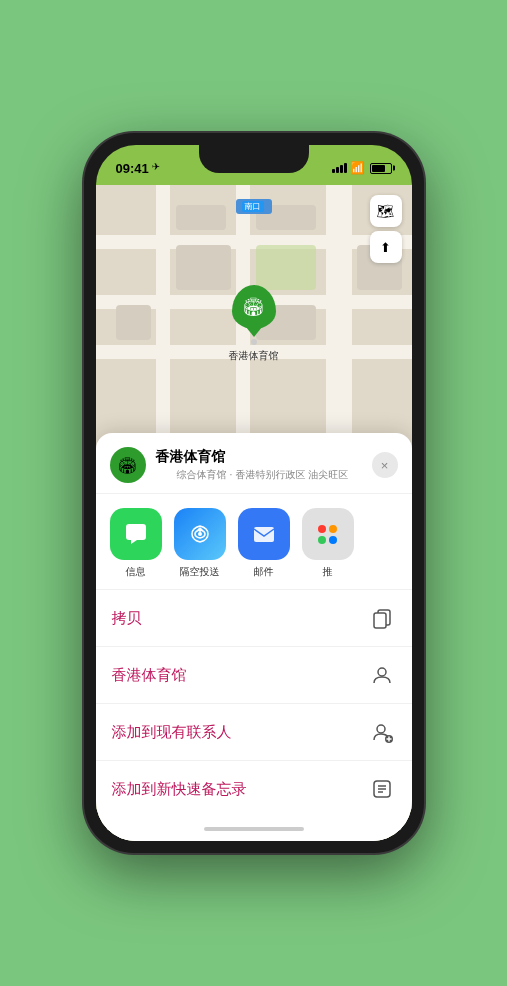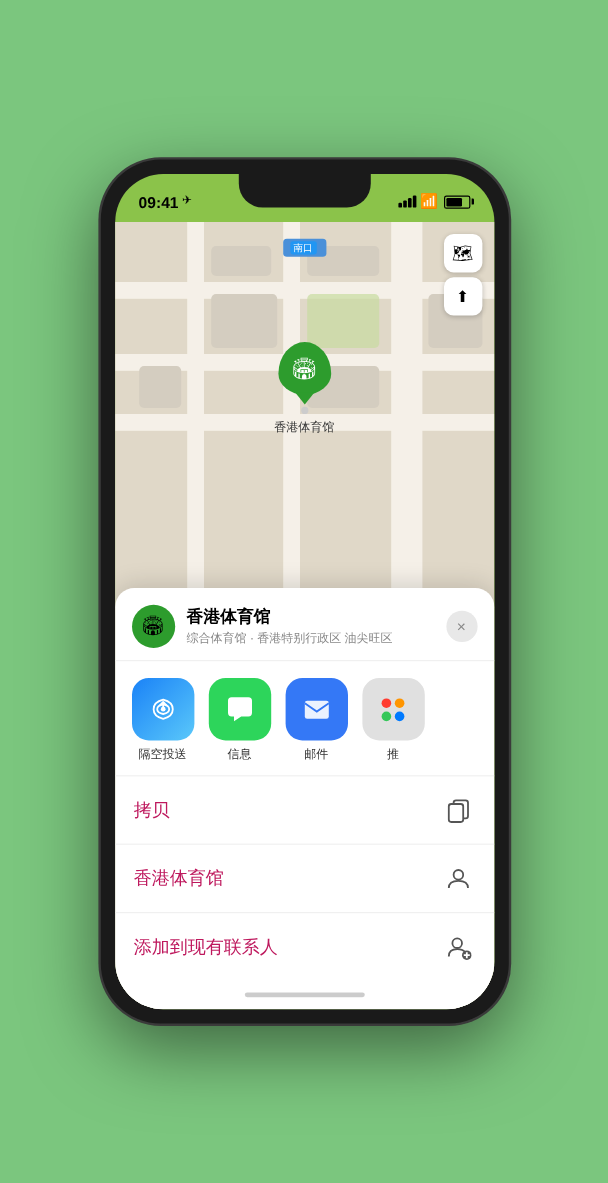--- a/index.html
+++ b/index.html
@@ -247,20 +247,21 @@
     }
     .location-name {
       font-size: 14px;
       font-weight: 600;
       color: #000;
     }
     .location-desc {
       font-size: 10px;
       color: #888;
       margin-top: 2px;
+      margin-left: 21px;
     }
     .close-btn {
       width: 26px;
       height: 26px;
       background: #e8e8e8;
       border-radius: 50%;
       display: flex;
       align-items: center;
       justify-content: center;
       font-size: 13px;
@@ -443,39 +444,39 @@
           <div class="location-desc">综合体育馆 · 香港特别行政区 油尖旺区</div>
         </div>
         <div class="close-btn">
           <span>×</span>
         </div>
       </div>
 
       <div class="share-row">
 
         <div class="share-item">
+          <div class="share-icon messages">
+            <svg width="30" height="30" viewBox="0 0 30 30" fill="none">
+              <path d="M5 8 Q5 5 8 5 H22 Q25 5 25 8 V18 Q25 21 22 21 H16 L10 25 V21 H8 Q5 21 5 18 Z" fill="white"></path>
+            </svg>
+          </div>
+          <span class="share-label">信息</span>
+        </div>
+
+        <div class="share-item">
           <div class="share-icon airdrop">
             <svg width="28" height="28" viewBox="0 0 28 28" fill="none">
               <path d="M14 6 Q6 8 6 14 Q6 20 14 22 Q22 20 22 14 Q22 8 14 6Z" fill="none" stroke="white" stroke-width="1.5"></path>
               <path d="M14 10 Q9 11 9 14 Q9 17 14 18 Q19 17 19 14 Q19 11 14 10Z" fill="none" stroke="white" stroke-width="1.5"></path>
               <circle cx="14" cy="14" r="2" fill="white"></circle>
               <line x1="14" y1="14" x2="14" y2="8" stroke="white" stroke-width="1.5"></line>
               <path d="M11 11 L14 8 L17 11" fill="none" stroke="white" stroke-width="1.5" stroke-linejoin="round"></path>
             </svg>
           </div>
           <span class="share-label">隔空投送</span>
-        </div>
-
-        <div class="share-item">
-          <div class="share-icon messages">
-            <svg width="30" height="30" viewBox="0 0 30 30" fill="none">
-              <path d="M5 8 Q5 5 8 5 H22 Q25 5 25 8 V18 Q25 21 22 21 H16 L10 25 V21 H8 Q5 21 5 18 Z" fill="white"></path>
-            </svg>
-          </div>
-          <span class="share-label">信息</span>
         </div>
 
         <div class="share-item">
           <div class="share-icon mail">
             <svg width="30" height="30" viewBox="0 0 30 30" fill="none">
               <rect x="5" y="8" width="20" height="15" rx="2" fill="white" opacity="0.9"></rect>
               <path d="M5 10 L15 17 L25 10" stroke="#3478f6" stroke-width="1.5" fill="none"></path>
             </svg>
           </div>
           <span class="share-label">邮件</span>
@@ -521,20 +522,31 @@
           <div class="action-icon">
             <svg width="22" height="22" viewBox="0 0 22 22" fill="none">
               <circle cx="10" cy="8" r="4" stroke="#555" stroke-width="1.5" fill="none"></circle>
               <path d="M3 19 Q3 13 10 13 Q15 13 17 16" stroke="#555" stroke-width="1.5" fill="none"></path>
               <circle cx="18" cy="18" r="4" fill="#555"></circle>
               <line x1="18" y1="15.5" x2="18" y2="20.5" stroke="white" stroke-width="1.5"></line>
               <line x1="15.5" y1="18" x2="20.5" y2="18" stroke="white" stroke-width="1.5"></line>
             </svg>
           </div>
         </div>
+        <div class="action-item">
+          <span class="action-label">添加到新快速备忘录</span>
+          <div class="action-icon">
+            <svg width="22" height="22" viewBox="0 0 22 22" fill="none">
+              <rect x="3" y="3" width="16" height="16" rx="3" stroke="#555" stroke-width="1.5" fill="none"></rect>
+              <line x1="7" y1="8" x2="15" y2="8" stroke="#555" stroke-width="1.5"></line>
+              <line x1="7" y1="11" x2="15" y2="11" stroke="#555" stroke-width="1.5"></line>
+              <line x1="7" y1="14" x2="12" y2="14" stroke="#555" stroke-width="1.5"></line>
+            </svg>
+          </div>
+        </div>
       </div>
 
       <div class="home-indicator">
         <div class="home-bar"></div>
       </div>
     </div>
   </div>
 </div>
 
 </body></html>

